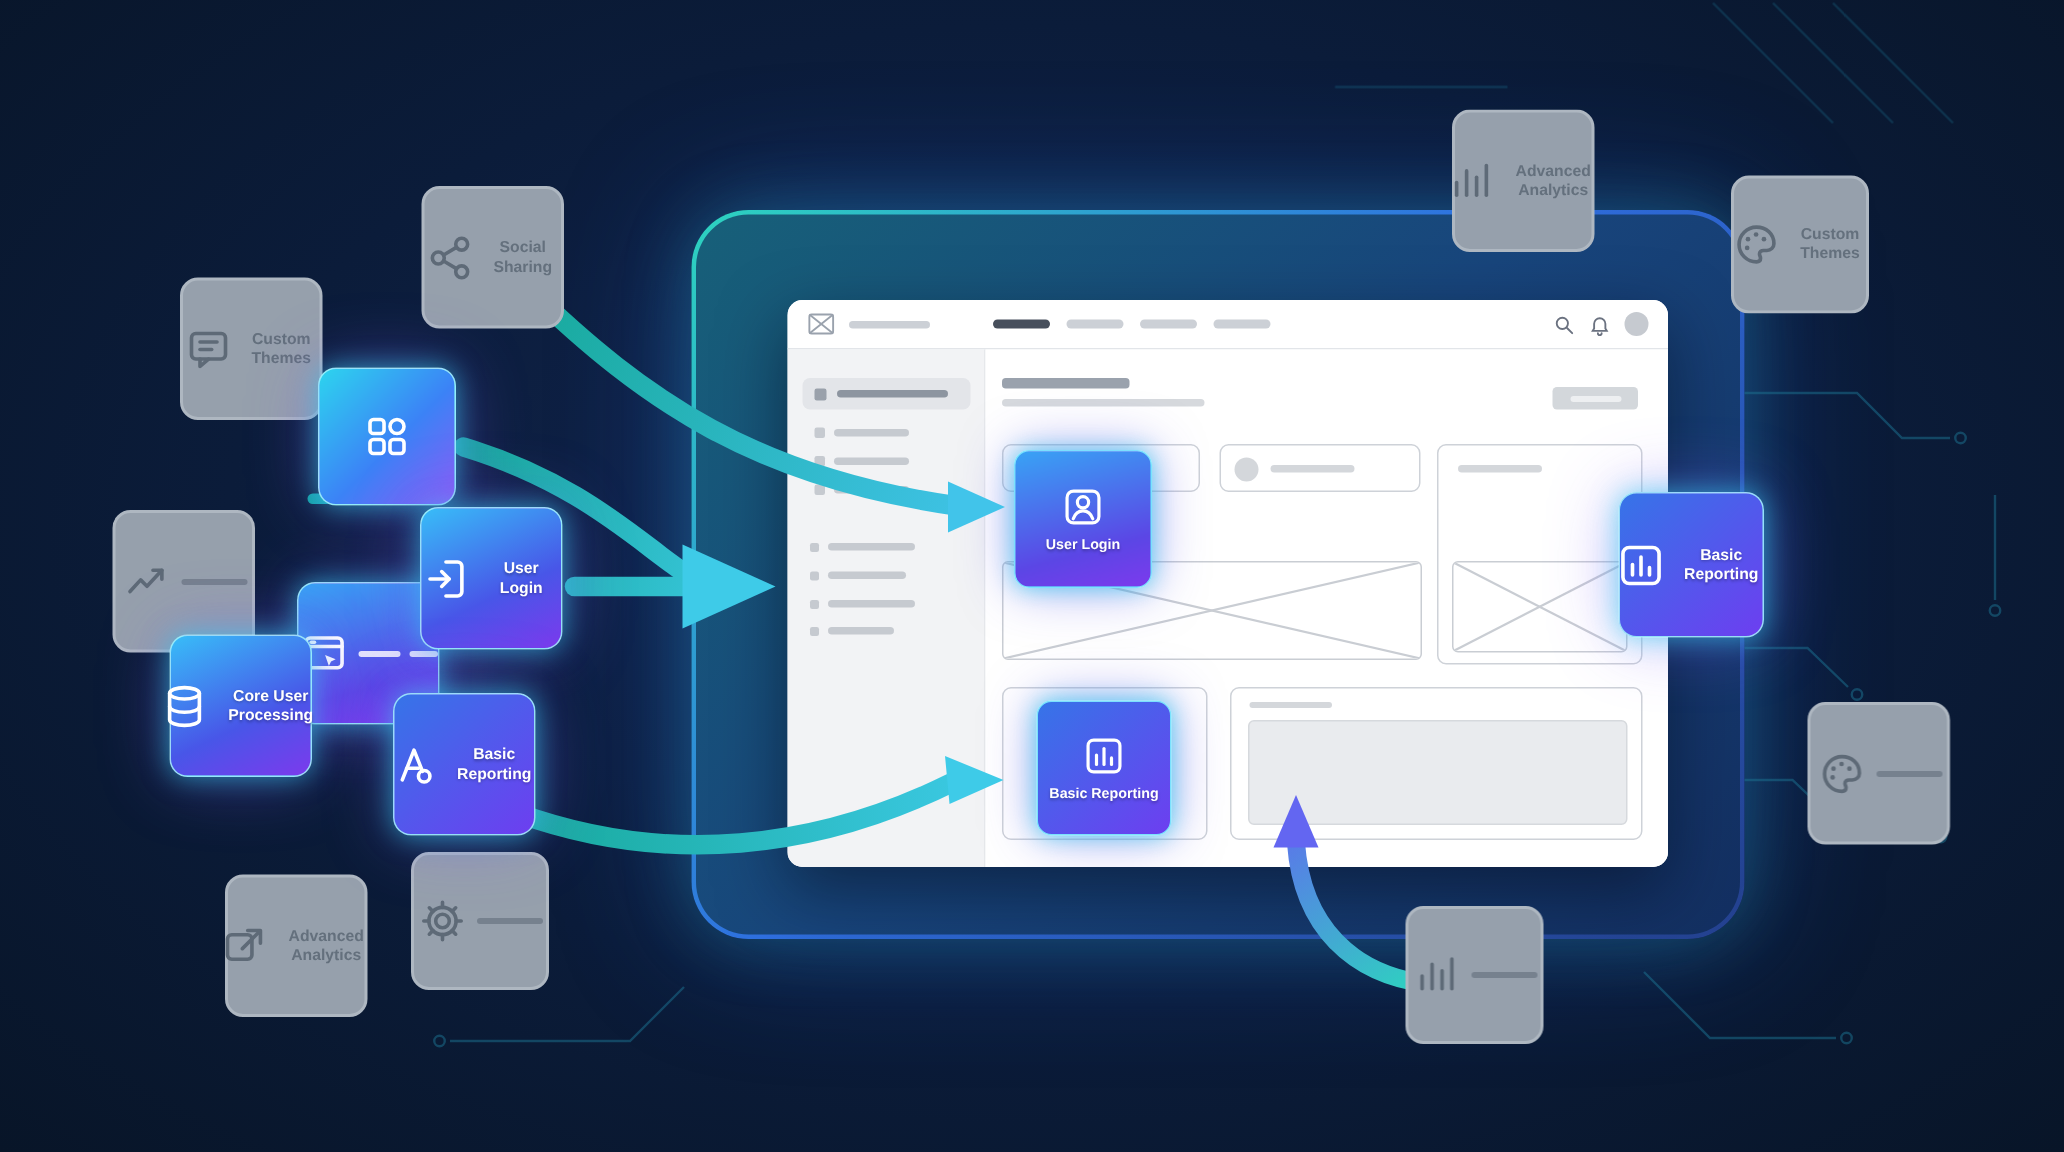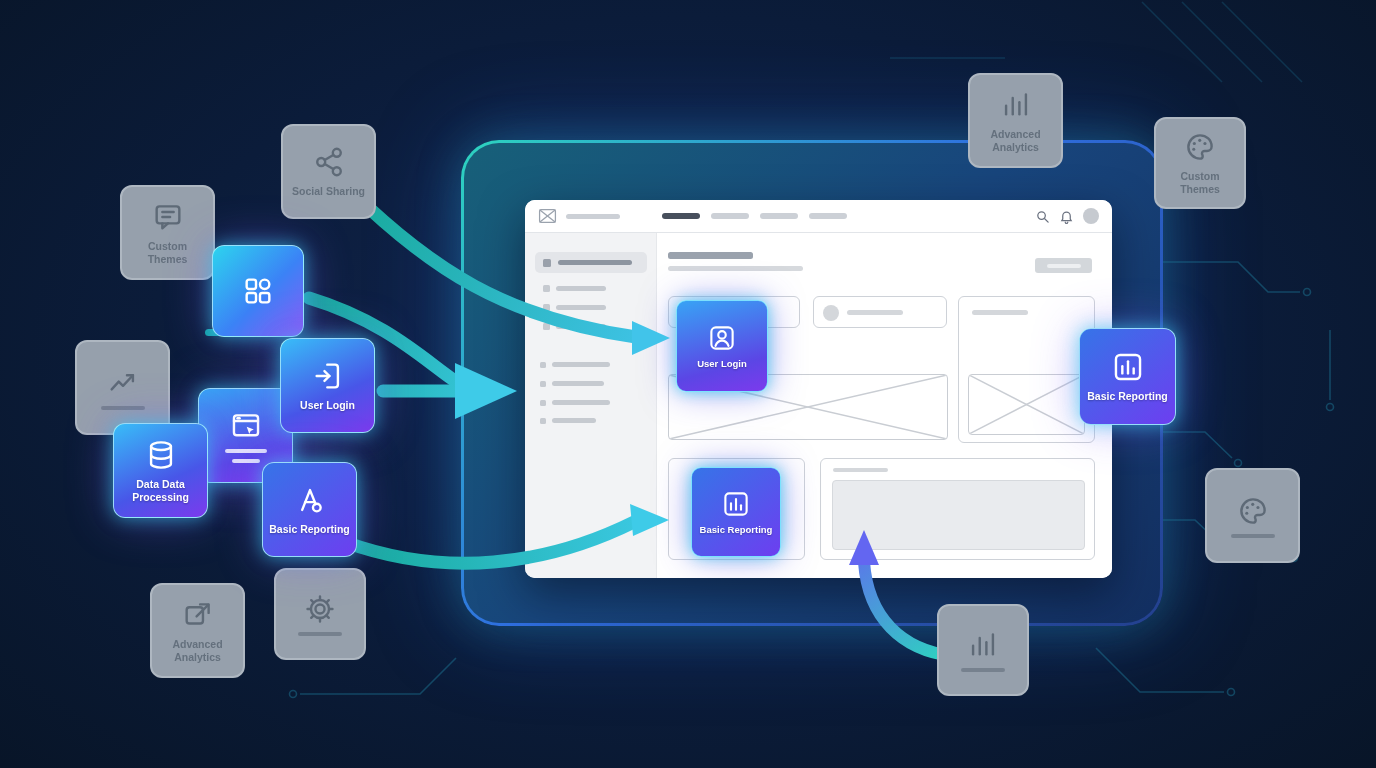--- a/index.html
+++ b/index.html
@@ -40,21 +40,21 @@
   .main{position:absolute;left:132px;top:33px;right:0;bottom:0;background:#fff}
   .wcard{position:absolute;border:1.5px solid #ced2d8;border-radius:6px;background:#fff}
   .xbox{position:absolute;border:1.5px solid #c9cdd3;border-radius:4px;background:#fff;overflow:hidden}
   .xbox svg{position:absolute;inset:0;width:100%;height:100%}
   .xbox line{stroke:#c9cdd3;stroke-width:1.5;vector-effect:non-scaling-stroke}
   .btnph{position:absolute;background:#d3d7db;border-radius:3px;display:flex;align-items:center;justify-content:center}
   .btnph i{display:block;width:34px;height:4px;border-radius:2px;background:#edeff1}
   .bigph{position:absolute;background:#e9ebee;border:1.5px solid #d6d9dd;border-radius:4px}
 
   
-  .fcard{position:absolute;width:95px;height:95px;border-radius:12px;display:flex;flex-direction:column;
+  .fcard{position:absolute;width:95px;height:95px;border-radius:12px;display:flex;flex-direction:row;
     align-items:center;justify-content:center;gap:6px;z-index:6}
   .fcard.sm{width:92px;height:92px}
   .fcard.gray{background:#96a0ac;border:2px solid #aeb7c1;color:#64707d}
   .fcard.gray .icn{color:#5e6a77}
   .fcard.glow{color:#fff;border:1px solid rgba(165,243,252,.85);
     box-shadow:0 0 18px rgba(45,212,238,.6),0 0 46px rgba(124,92,246,.45)}
   .grad-a{background:linear-gradient(135deg,#2dd4ee 0%,#3b82f6 55%,#8b5cf6 100%)}
   .grad-b{background:linear-gradient(155deg,#38bdf8 0%,#4856e8 60%,#7c3aed 100%)}
   .grad-c{background:linear-gradient(165deg,#38a3f5 0%,#5b46e5 70%,#7c3aed 100%)}
   .grad-d{background:linear-gradient(140deg,#3674e8 0%,#6d3ef0 100%)}
@@ -341,21 +341,21 @@
 </div>
 
 <div class="fcard glow grad-b" style="left:113px;top:423px;z-index:7">
   <span class="icn">
     <svg viewBox="0 0 24 24">
         <ellipse cx="12" cy="5.8" rx="7" ry="2.7"></ellipse>
         <path d="M5 5.8 v12.4 c0 1.5 3.1 2.7 7 2.7 s7-1.2 7-2.7 V5.8"></path>
         <path d="M5 12 c0 1.5 3.1 2.7 7 2.7 s7-1.2 7-2.7"></path>
       </svg>
   </span>
-  <span class="flabel">Data Data Processing</span>
+  <span class="flabel">Core User Processing</span>
 </div>
 
 <div class="fcard glow grad-d" style="left:262px;top:462px;z-index:7">
   <span class="icn">
     <svg viewBox="0 0 24 24">
         <path d="M6.5 19 L12 5 l4 10"></path>
         <line x1="8.6" y1="13.5" x2="14.2" y2="13.5"></line>
         <circle cx="16.8" cy="17.3" r="2.7"></circle>
       </svg>
   </span>

